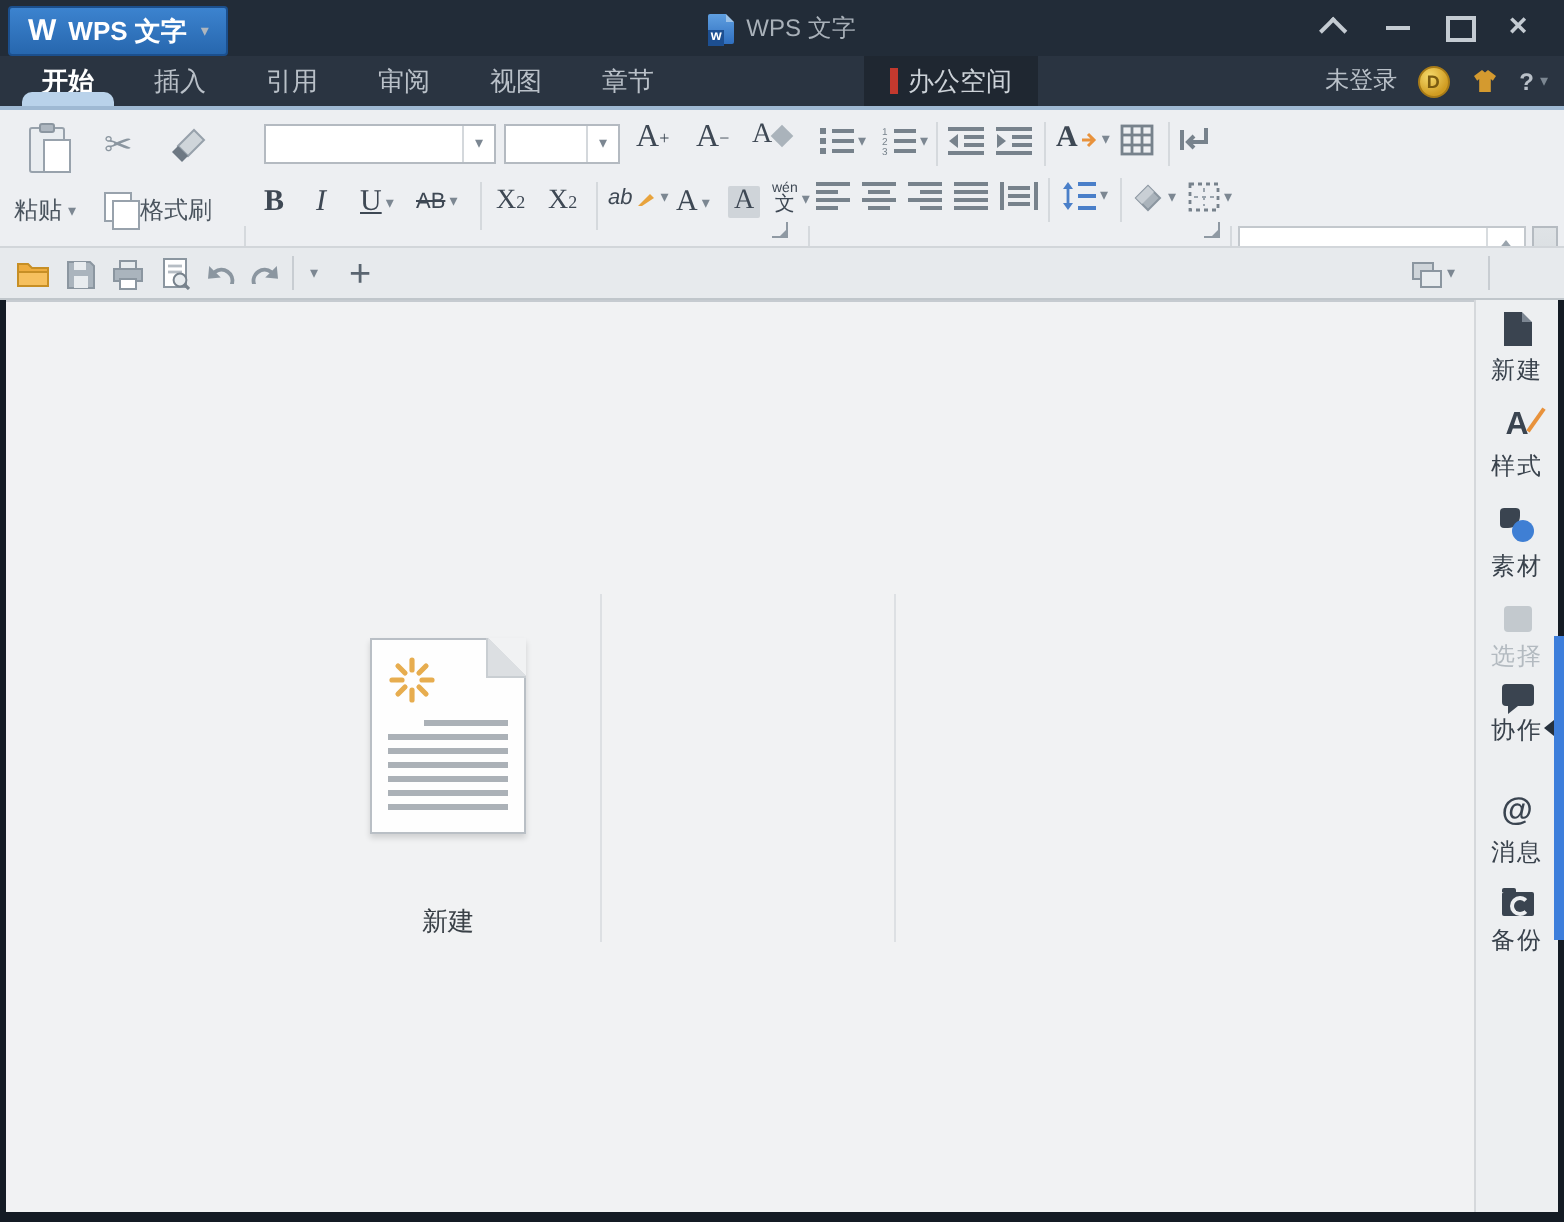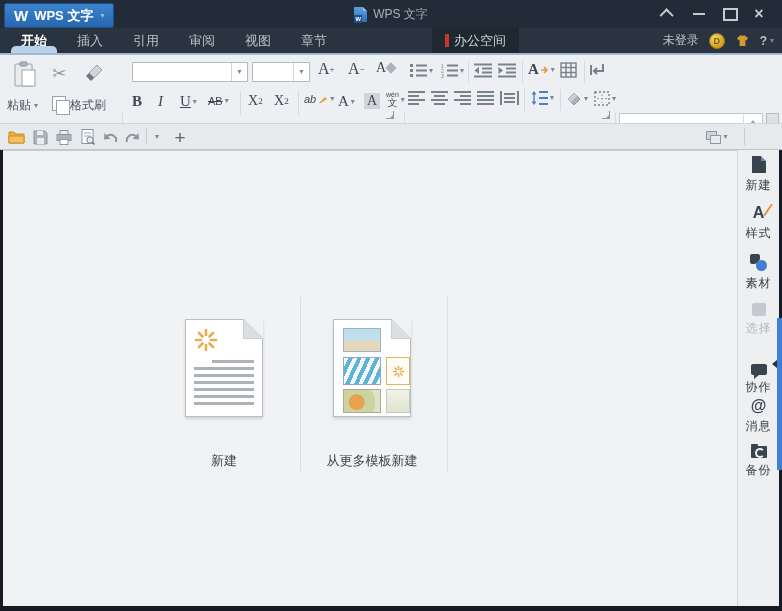--- a/index.html
+++ b/index.html
@@ -541,44 +541,20 @@
             <div class="tline"></div>
             <div class="tline"></div>
           <div class="tline"></div>
             <div class="tline"></div>
             <div class="tline"></div>
         </div>
         <div class="llabel">新建</div>
       </div>
       <div class="ldiv" style="left:147px;"></div>
 
-      <div class="lcell" style="left:148px;">
-        <div class="page" style="margin-top:22px;">
-          <div class="fold"></div>
-          <div class="thumb" style="left:9px;top:8px;width:38px;height:24px;border:1px solid #9db3c8;background:linear-gradient(#bfe0ea 55%,#e7d7b8 55%);"></div>
-          <div class="thumb" style="left:9px;top:37px;width:38px;height:28px;border:1px solid #8fa6c8;background:repeating-linear-gradient(115deg,#f4fafc 0 4px,#5fb2d8 4px 8px);"></div>
-          <div class="thumb" style="left:52px;top:37px;width:24px;height:28px;border:1px solid #e3b25c;background:#fdfcf6;">
-            <svg class="a" style="left:5px;top:7px;" width="13" height="13" viewBox="0 0 26 26">
-                <g stroke="#e7ad4f" stroke-width="3.2" stroke-linecap="round">
-                  <line x1="13" y1="3" x2="13" y2="8"></line>
-                  <line x1="13" y1="18" x2="13" y2="23"></line>
-                  <line x1="3" y1="13" x2="8" y2="13"></line>
-                  <line x1="18" y1="13" x2="23" y2="13"></line>
-                  <line x1="6" y1="6" x2="9.5" y2="9.5"></line>
-                  <line x1="16.5" y1="16.5" x2="20" y2="20"></line>
-                  <line x1="6" y1="20" x2="9.5" y2="16.5"></line>
-                  <line x1="16.5" y1="9.5" x2="20" y2="6"></line>
-                </g>
-              </svg>
-          </div>
-          <div class="thumb" style="left:9px;top:69px;width:38px;height:24px;border:1px solid #b3a98f;background:radial-gradient(circle at 35% 55%,#e8a24d 0 28%,#cbd3a0 32% 70%,#dde3c8 72%);"></div>
-          <div class="thumb" style="left:52px;top:69px;width:24px;height:24px;border:1px solid #c6cbb9;background:linear-gradient(#f0f2e6,#dfe4d2);"></div>
-        </div>
-        <div class="llabel">从更多模板新建</div>
-      </div>
       <div class="ldiv" style="left:294px;"></div>
 
     </div>
 
   </div>
 
   <div class="a sidebar">
     <div class="sitem" style="top:6px;">
       <span class="spage"></span>
       <span class="slabel">新建</span>
@@ -591,21 +567,21 @@
       <span style="position:relative;width:17px;height:17px;">
           <span class="matsq"></span>
           <span class="matci"></span>
         </span>
       <span class="slabel">素材</span>
     </div>
     <div class="sitem dis" style="top:153px;">
       <span class="selsq"></span>
       <span class="slabel">选择</span>
     </div>
-    <div class="sitem" style="top:214px;">
+    <div class="sitem" style="top:192px;">
       <span class="bub"></span>
       <span class="slabel">协作</span>
     </div>
     <div class="sitem" style="top:248px;">
       <span class="atg">@</span>
       <span class="slabel">消息</span>
     </div>
     <div class="sitem" style="top:296px;">
       <span class="bfold"></span>
       <span class="slabel">备份</span>

